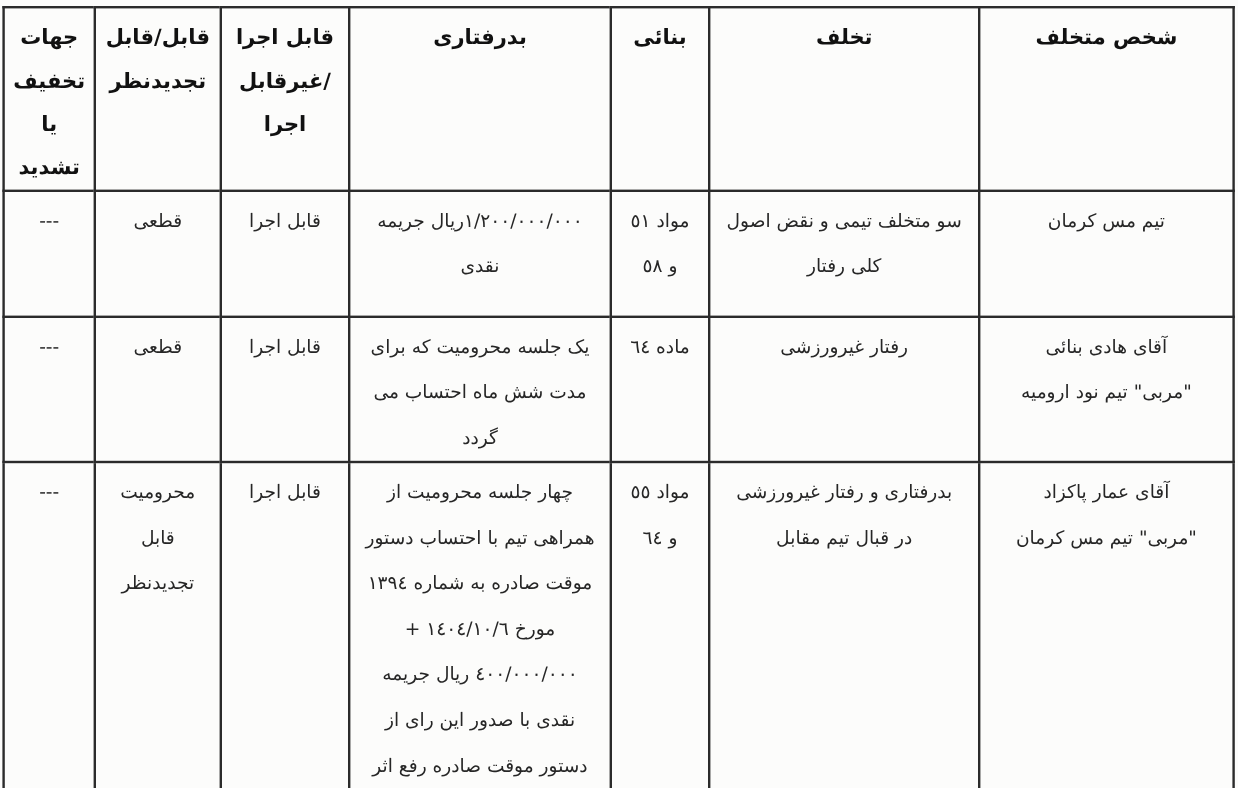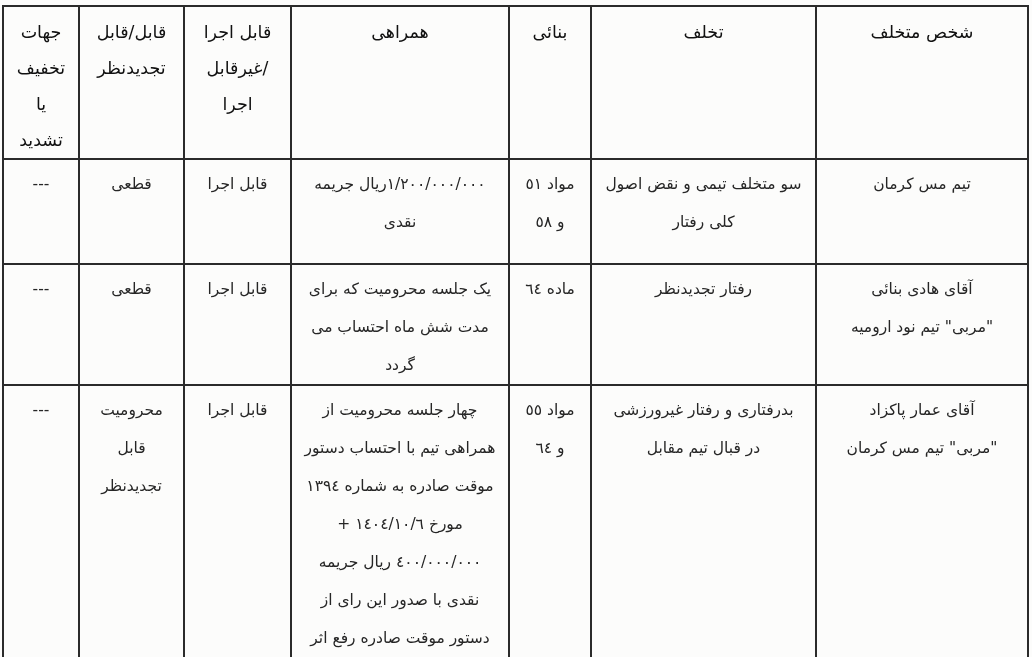--- a/index.html
+++ b/index.html
@@ -29,21 +29,21 @@
     direction: rtl;
   }
   .verdict th, .verdict td {
     border: 2px solid #2b2b2b;
     vertical-align: top;
     text-align: center;
     white-space: pre-line;
     overflow: hidden;
   }
   .verdict th {
-    font-weight: normal;
+    font-weight: bold;
     color: #111111;
     font-size: 17.5px;
     line-height: 36px;
     padding: 7px 3px 0 3px;
   }
   .verdict td {
     font-weight: normal;
     color: #262626;
     font-size: 15.5px;
     line-height: 38px;
@@ -67,21 +67,21 @@
       <col style="width:107px">
       <col style="width:105px">
       <col style="width:76px">
     </colgroup>
 
     <tbody>
         <tr class="header-row">
       <th>شخص متخلف</th>
       <th>تخلف</th>
       <th>بنائی</th>
-      <th>همراهی</th>
+      <th>بدرفتاری</th>
       <th>قابل اجرا
 /غیرقابل
 اجرا</th>
       <th>قابل/قابل
 تجدیدنظر</th>
       <th>جهات
 تخفیف
 یا
 تشدید</th>
     </tr>
@@ -95,21 +95,21 @@
       <td>١/٢٠٠/٠٠٠/٠٠٠ریال جریمه
 نقدی</td>
       <td>قابل اجرا</td>
       <td>قطعی</td>
       <td>---</td>
     </tr>
 
     <tr class="row-2">
       <td>آقای هادی بنائی
 "مربی" تیم نود ارومیه</td>
-      <td>رفتار تجدیدنظر</td>
+      <td>رفتار غیرورزشی</td>
       <td>ماده ٦٤</td>
       <td>یک جلسه محرومیت که برای
 مدت شش ماه احتساب می گردد</td>
       <td>قابل اجرا</td>
       <td>قطعی</td>
       <td>---</td>
     </tr>
 
     <tr class="row-3">
       <td>آقای عمار پاکزاد

